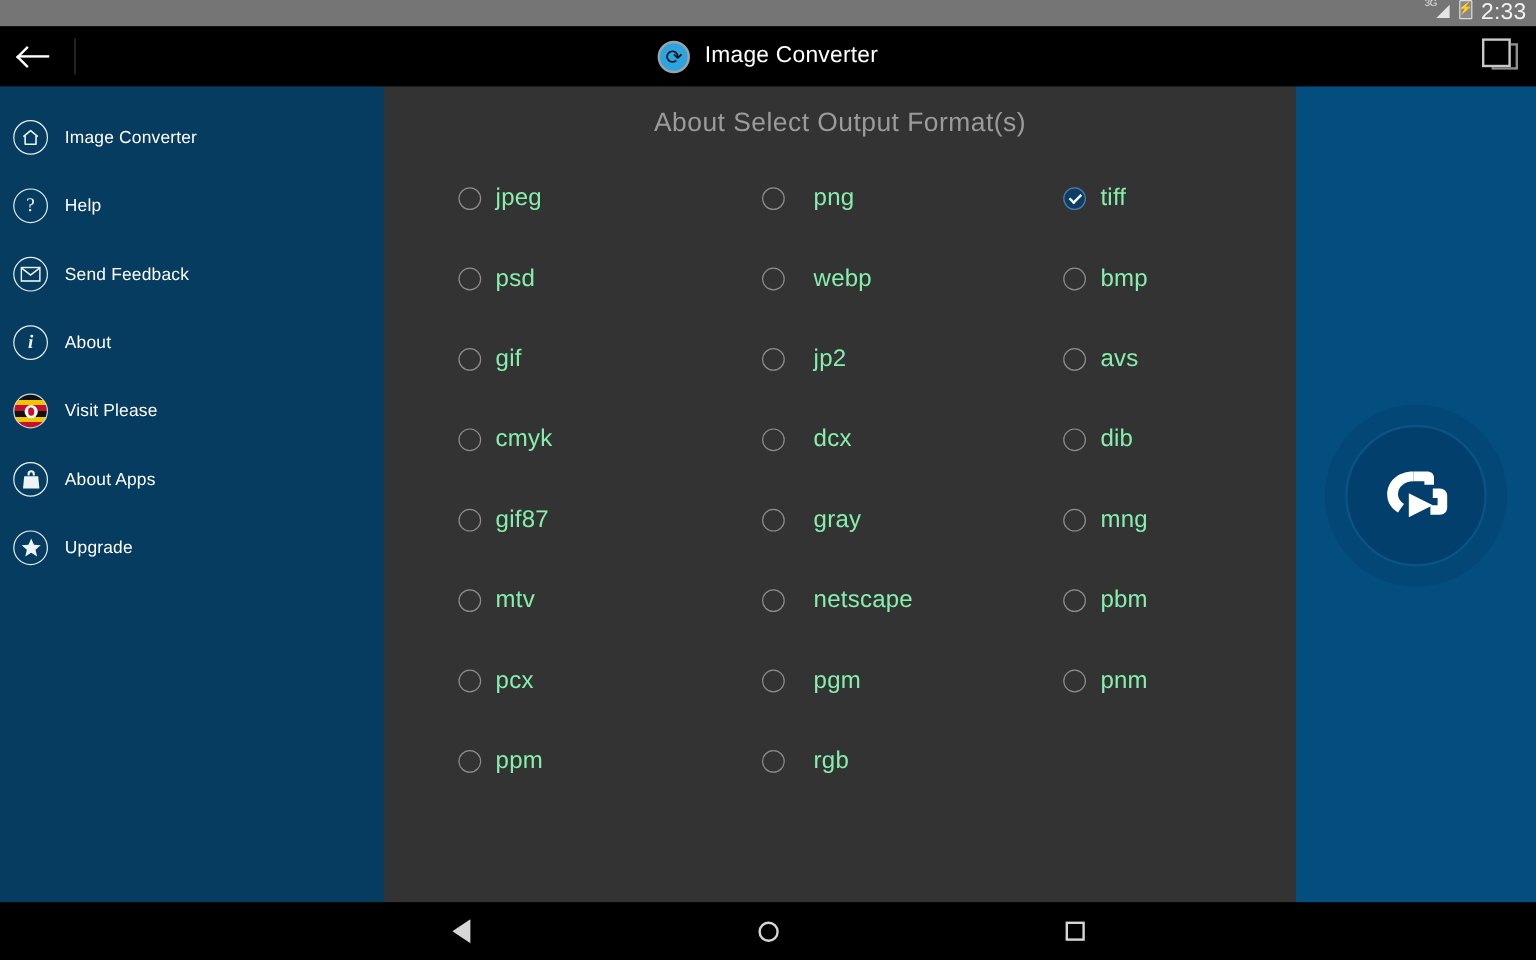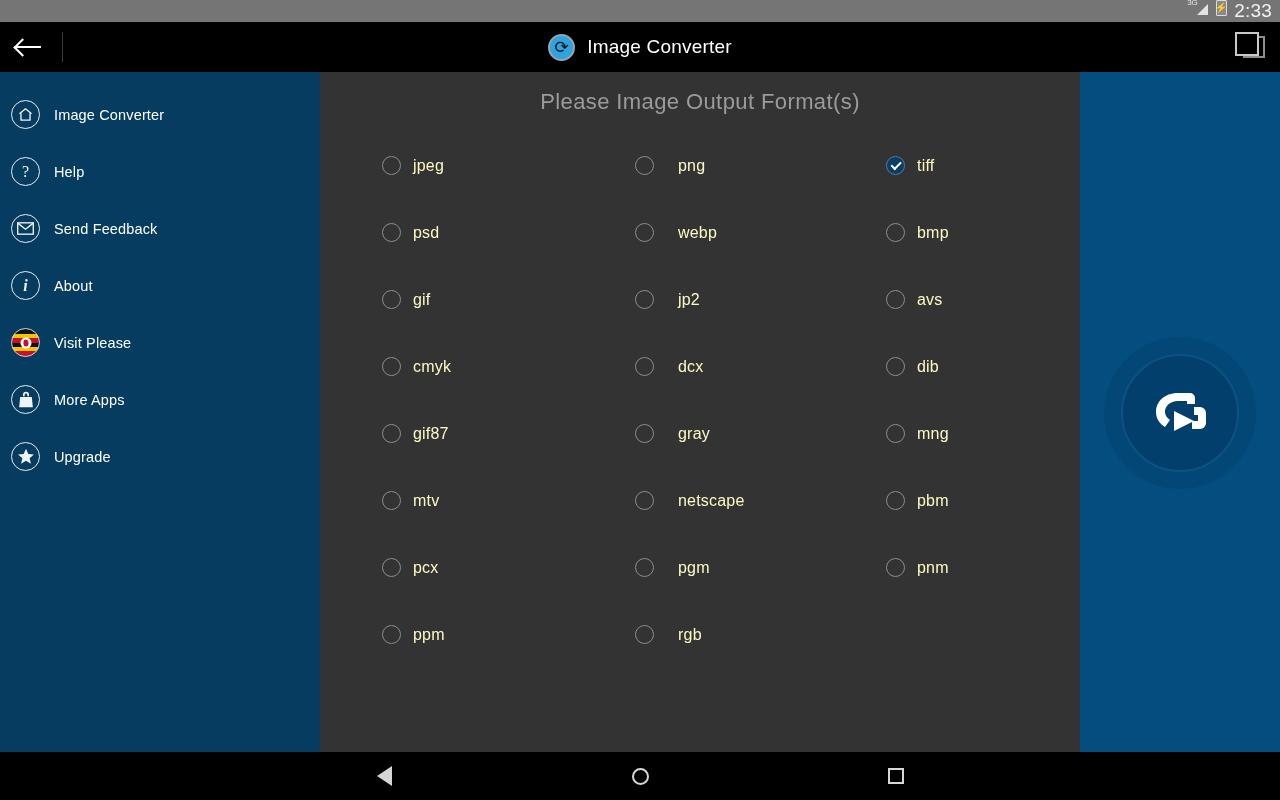--- a/index.html
+++ b/index.html
@@ -137,21 +137,21 @@
     border: 1.7px solid #8d8d8d; background: transparent; flex: 0 0 19px;
   }
   .radio.checked {
     background: #0b3d67; border: 1.7px solid #4d7da0;
     display: flex; align-items: center; justify-content: center;
   }
   .radio.checked .tick {
     width: 10px; height: 5.5px; border-left: 2px solid #fff; border-bottom: 2px solid #fff;
     transform: rotate(-45deg) translate(1px,-1px);
   }
-  .fmt-label { font-size: 16px; color: #fef9c3; letter-spacing: 0.2px; }
+  .fmt-label { font-size: 20px; color: #86efac; letter-spacing: 0.2px; }
 
   
   .rightpane {
     width: 200px; height: 680px; background: #034e7f; position: relative;
   }
   .fab-wrap {
     position: absolute; left: 50%; top: 341px; transform: translate(-50%,-50%);
     width: 152px; height: 152px; border-radius: 50%;
     background: rgba(3,62,104,0.40);
     display: flex; align-items: center; justify-content: center;
@@ -254,34 +254,34 @@
           </span>
           <span class="side-label">Visit Please</span>
         </div>
         <div class="side-item">
           <span class="side-icon">
             <svg width="16" height="17" viewBox="0 0 22 23" fill="currentColor">
               <path d="M11 1 a4.2 4.2 0 0 0 -4.2 4.2 V7 h2.4 V5.2 a1.8 1.8 0 0 1 3.6 0 V7 h2.4 V5.2 A4.2 4.2 0 0 0 11 1 z"></path>
               <path d="M3 8 h16 l1.4 14 H1.6 z"></path>
             </svg>
           </span>
-          <span class="side-label">More Apps</span>
+          <span class="side-label">About Apps</span>
         </div>
         <div class="side-item">
           <span class="side-icon">
             <svg width="18" height="17" viewBox="0 0 24 23" fill="currentColor">
               <path d="M12 1 l3.1 7 7.6 .7 -5.8 5 1.8 7.5 -6.7 -4 -6.7 4 1.8 -7.5 -5.8 -5 7.6 -.7 z"></path>
             </svg>
           </span>
           <span class="side-label">Upgrade</span>
         </div>
       </nav>
 
     <section class="main">
-      <div class="main-title">Please Image Output Format(s)</div>
+      <div class="main-title">About Select Output Format(s)</div>
       <div class="fmt-grid" id="fmt-grid">
           <div class="fmt-cell">
             <span class="radio"></span>
             <span class="fmt-label">jpeg</span>
           </div>
           <div class="fmt-cell">
             <span class="radio"></span>
             <span class="fmt-label">png</span>
           </div>
           <div class="fmt-cell">

